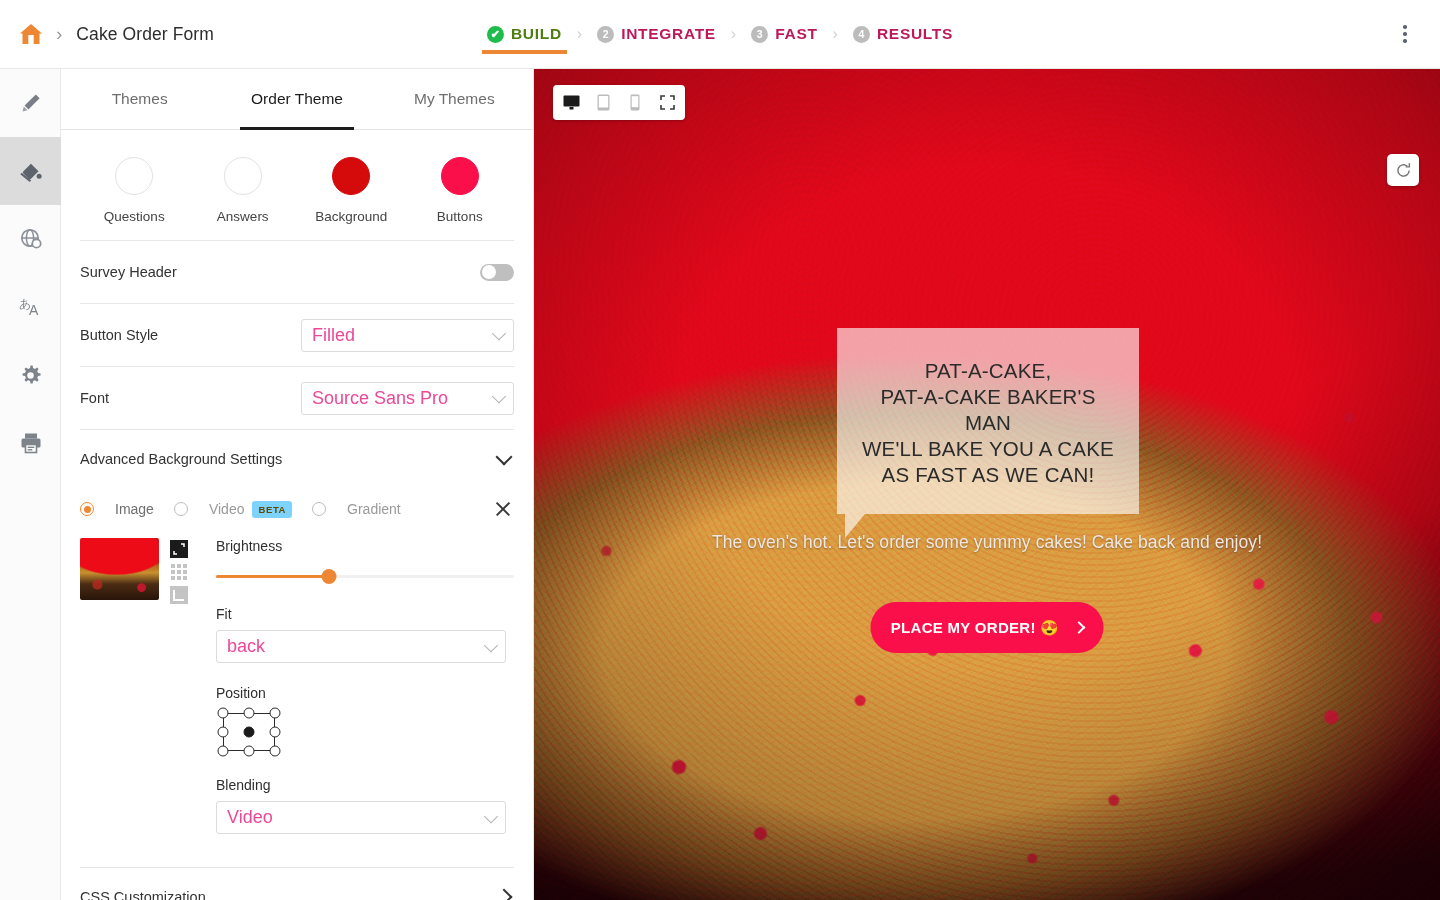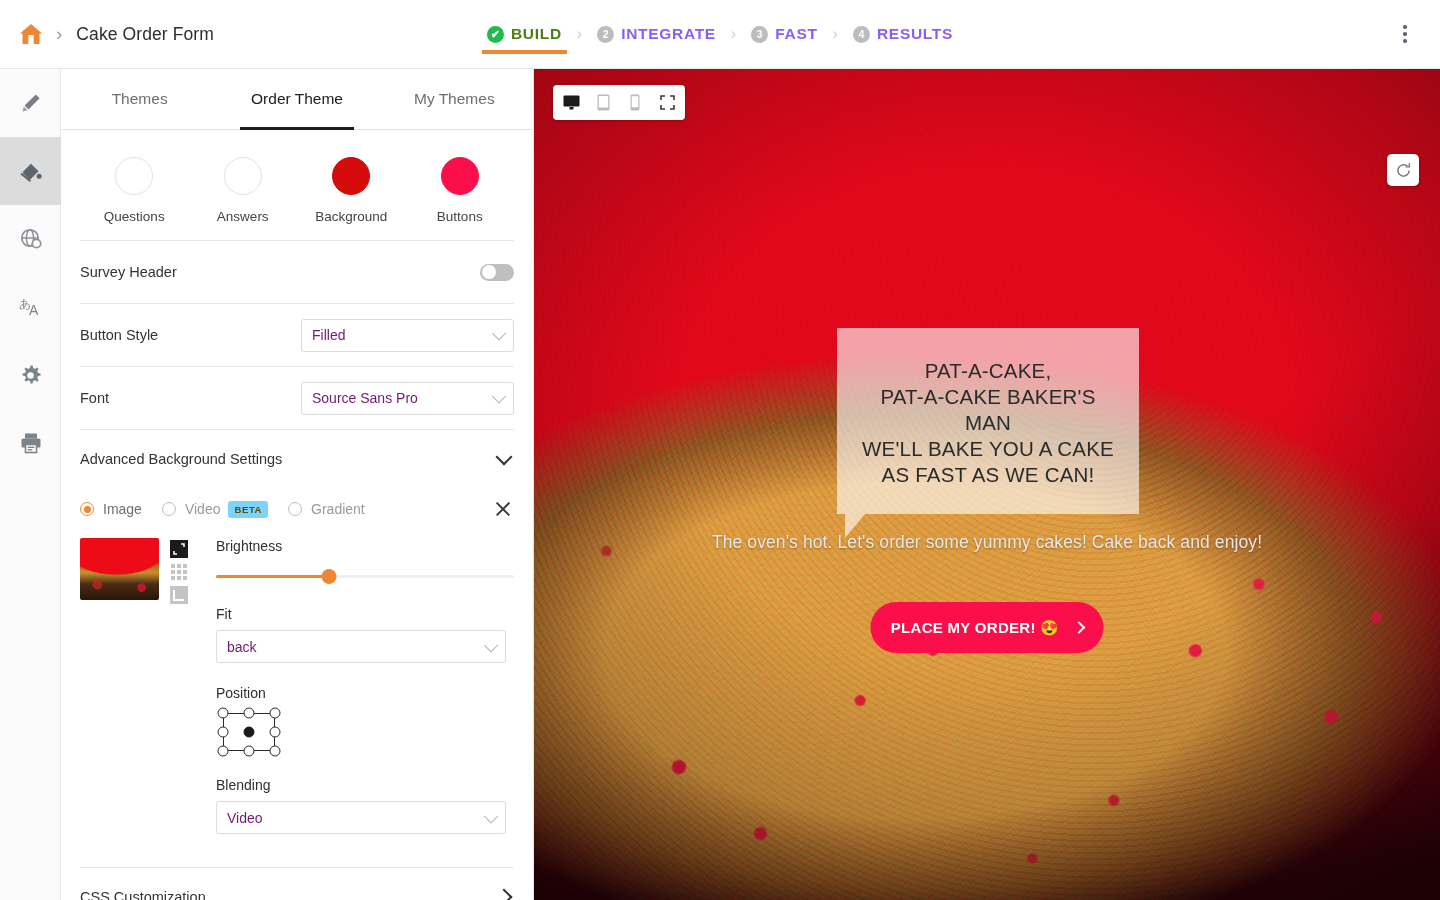--- a/index.html
+++ b/index.html
@@ -32,21 +32,21 @@
   .step { display: flex; align-items: center; gap: 7px; padding: 0 2px; cursor: pointer; }
   .step-badge {
     width: 17px; height: 17px; border-radius: 50%;
     display: inline-flex; align-items: center; justify-content: center;
     font-size: 10.5px; font-weight: bold; color: #fff; flex: none;
   }
   .step-badge.done { background: #1fbc4d; font-size: 11px; }
   .step-badge.num { background: #bcbcbc; }
   .step-label { font-size: 15.5px; font-weight: bold; letter-spacing: .7px; }
   .step.active .step-label { color: #4d7c0f; }
-  .step .step-label { color: #8b5cf6; }
+  .step .step-label { color: #be185d; }
   .step-arrow { color: #d2d2d2; font-size: 16px; margin: 0 13px; }
   .step.active { position: relative; }
   .step.active::after {
     content: ""; position: absolute; left: -3px; right: -3px; bottom: -11px;
     height: 4px; background: #ee8733;
   }
   .kebab {
     position: absolute; right: 22px; top: 50%; transform: translateY(-50%);
     width: 26px; height: 40px; display: flex; flex-direction: column;
     align-items: center; justify-content: center; gap: 3.5px; cursor: pointer;
@@ -104,41 +104,41 @@
   .toggle .knob {
     position: absolute; left: 1.5px; top: 1.5px; width: 14px; height: 14px;
     border-radius: 50%; background: #fff;
   }
 
   .select {
     width: 213px; height: 33px; border: 1px solid #dcdcdc; border-radius: 3px;
     display: flex; align-items: center; padding: 0 10px; cursor: pointer;
     background: #fff; position: relative;
   }
-  .select span { font-size: 14px; color: #701a75; }
+  .select span { font-size: 18px; color: #ec4899; }
   .chev {
     position: absolute; right: 9px; top: 50%; transform: translateY(-50%);
     width: 10px; height: 10px; border-right: 1.6px solid #b4b4b4; border-bottom: 1.6px solid #b4b4b4;
     transform: translateY(-65%) rotate(45deg);
   }
 
   .accordion-row {
     display: flex; align-items: center; justify-content: space-between;
     height: 58px; cursor: pointer;
   }
   .accordion-row .title { font-size: 14.5px; color: #333; }
   .chev-big {
     width: 12px; height: 12px; border-right: 2px solid #333; border-bottom: 2px solid #333;
     transform: rotate(45deg); margin-right: 4px; margin-top: -5px;
   }
   .chev-big.right { transform: rotate(-45deg); margin-top: 0; }
 
   
   .radios { display: flex; align-items: center; height: 42px; position: relative; }
-  .radio { display: flex; align-items: center; cursor: pointer; margin-right: 20px; }
+  .radio { display: flex; align-items: center; cursor: pointer; margin-right: 20px; gap: 12px; }
   .radio .ring {
     width: 14px; height: 14px; border-radius: 50%; border: 1.6px solid #bdbdbd;
     display: inline-flex; align-items: center; justify-content: center; margin-right: 9px;
   }
   .radio.on .ring { border-color: #ee8733; }
   .radio.on .ring::after { content: ""; width: 7px; height: 7px; border-radius: 50%; background: #ee8733; }
   .radio-label { font-size: 14px; color: #9a9a9a; }
   .radio.on .radio-label { color: #6f6f6f; }
   .beta {
     background: #7dd3fc; color: #5e4a00; font-size: 9.5px; font-weight: bold;

